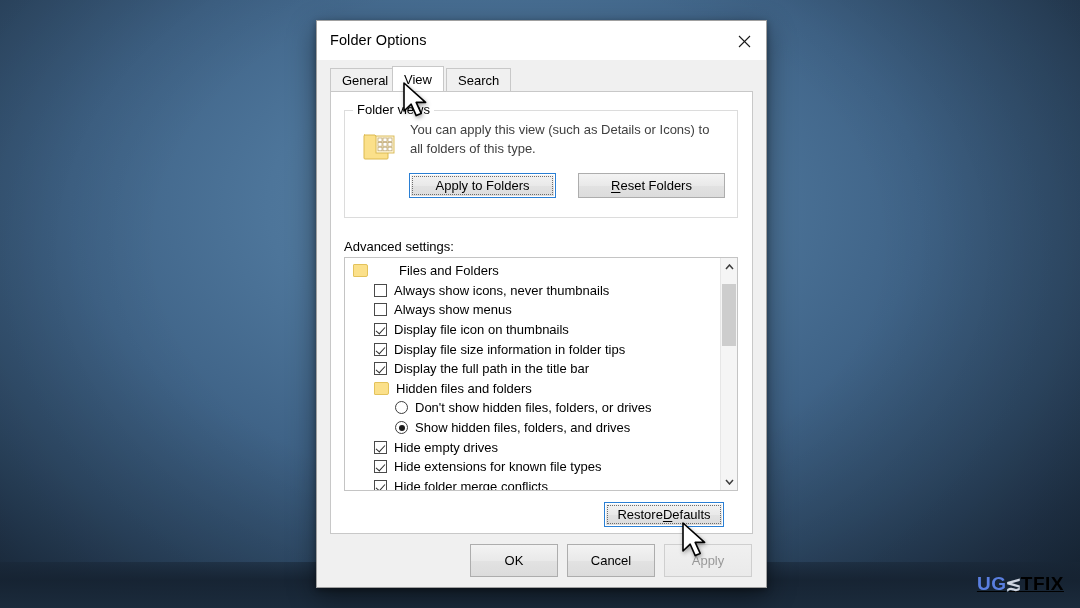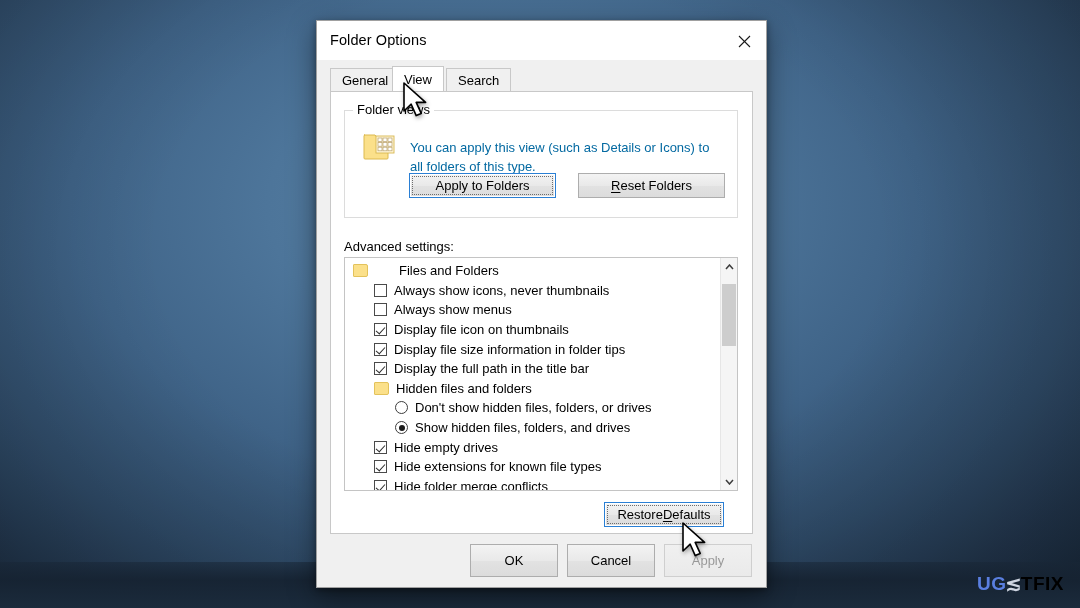--- a/index.html
+++ b/index.html
@@ -103,22 +103,22 @@
     background: #ffffff;
     padding: 0 4px;
     font-size: 13px; color: #000;
   }
   .folder-icon {
     position: absolute; left: 18px; top: 20px;
     width: 36px; height: 32px;
   }
   .gb-text {
     position: absolute;
-    left: 65px; top: 28px; right: 12px;
-    font-size: 13px; color: #0369a1; line-height: 1.45;
+    left: 65px; top: 10px; right: 12px;
+    font-size: 13px; color: #404040; line-height: 1.45;
   }
   .gb-buttons {
     position: absolute; left: 64px; right: 12px; top: 62px;
     display: flex; gap: 22px;
   }
   .btn {
     height: 25px;
     background: linear-gradient(180deg,#f3f3f3 0%, #e9e9e9 50%, #e2e2e2 51%, #dcdcdc 100%);
     border: 1px solid #adadad;
     font-size: 13px; color: #000;
@@ -258,20 +258,21 @@
   
   .watermark {
     position: absolute;
     right: 16px; bottom: 13px;
     font-size: 19px;
     font-weight: bold;
     letter-spacing: 0.5px;
     z-index: 30;
     display: flex; align-items: center;
     font-family: "Liberation Sans", sans-serif;
+    text-decoration: underline;
   }
   .wm-ug { color: #5a7fe0; }
   .wm-e { color: #cfd6e2; margin: 0 -1px; }
   .wm-fix { color: #000000; }
 </style>
 </head>
 <body>
 
 <div class="desk-vignette"></div>
 <div class="desk-bottom"></div>

